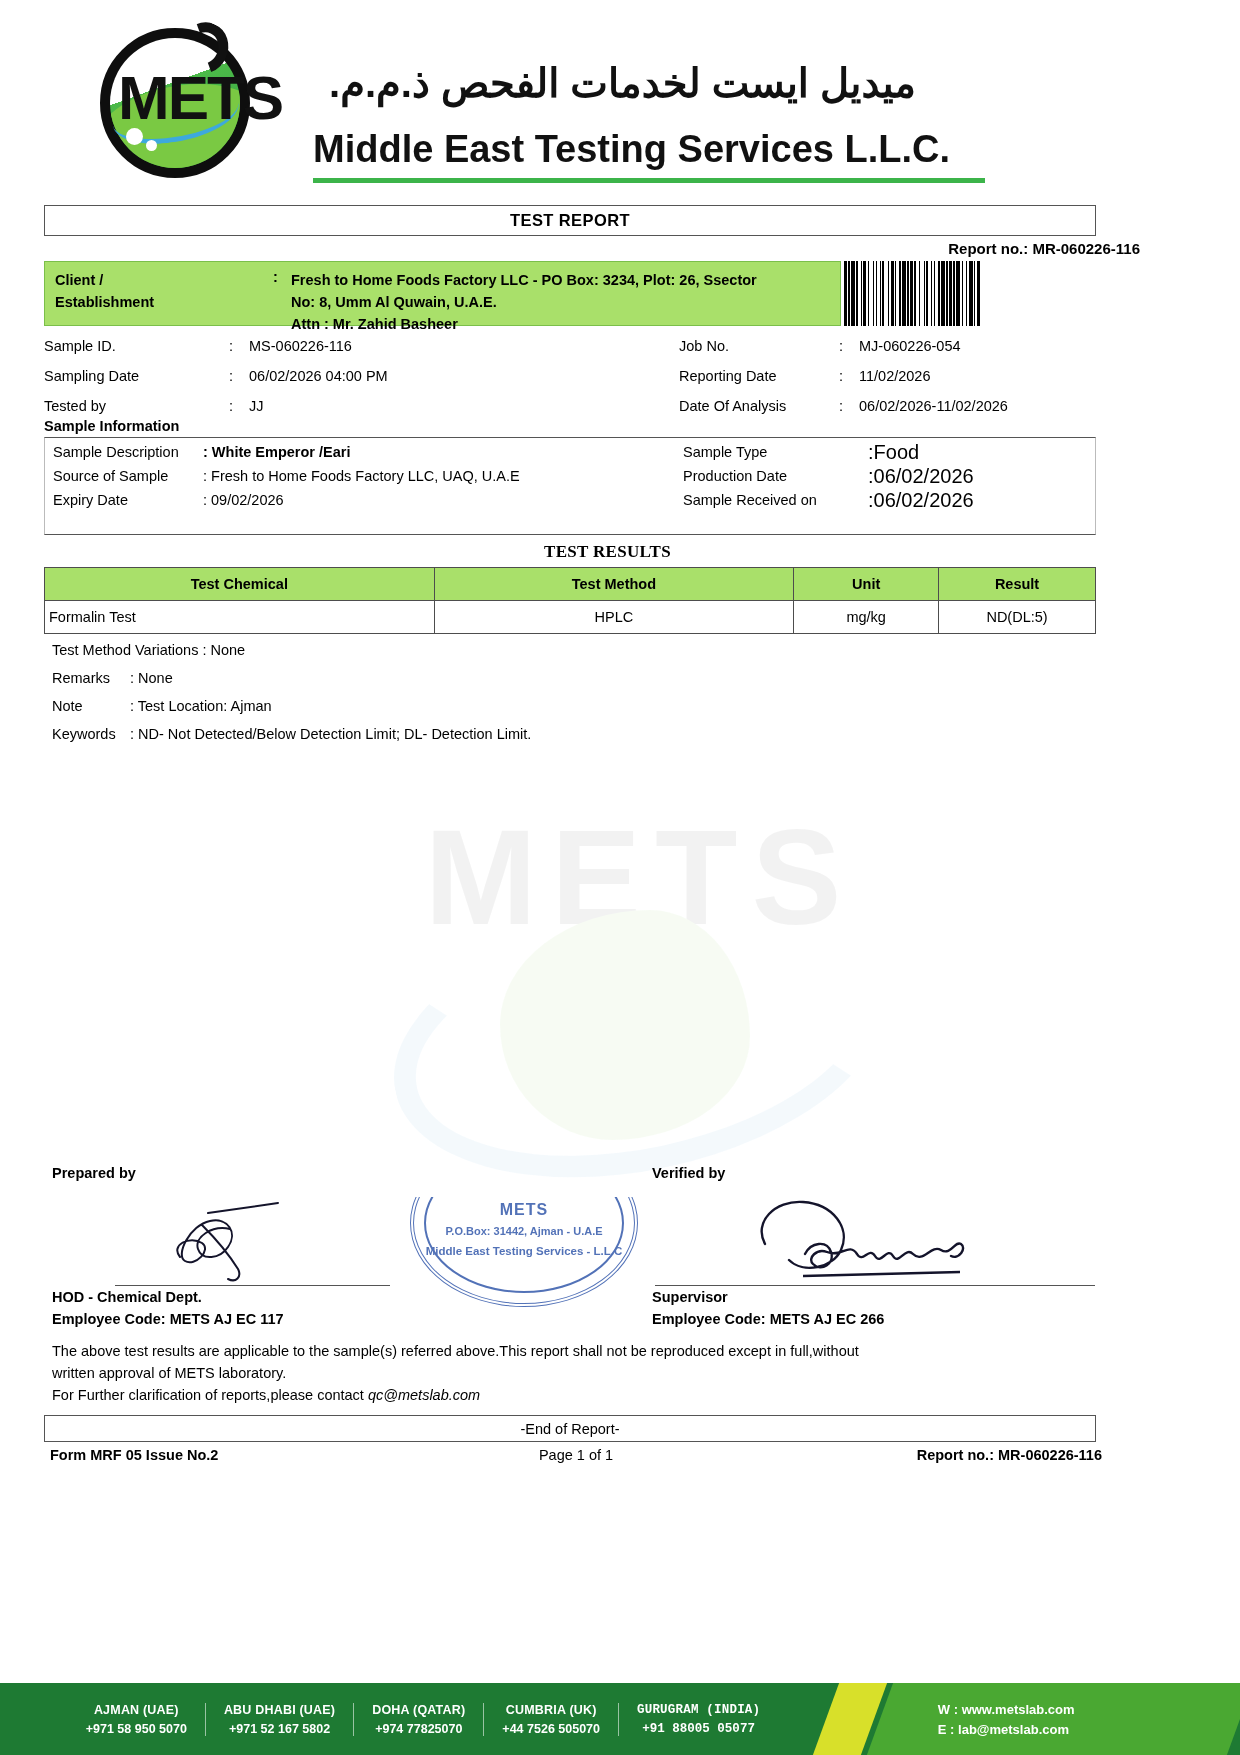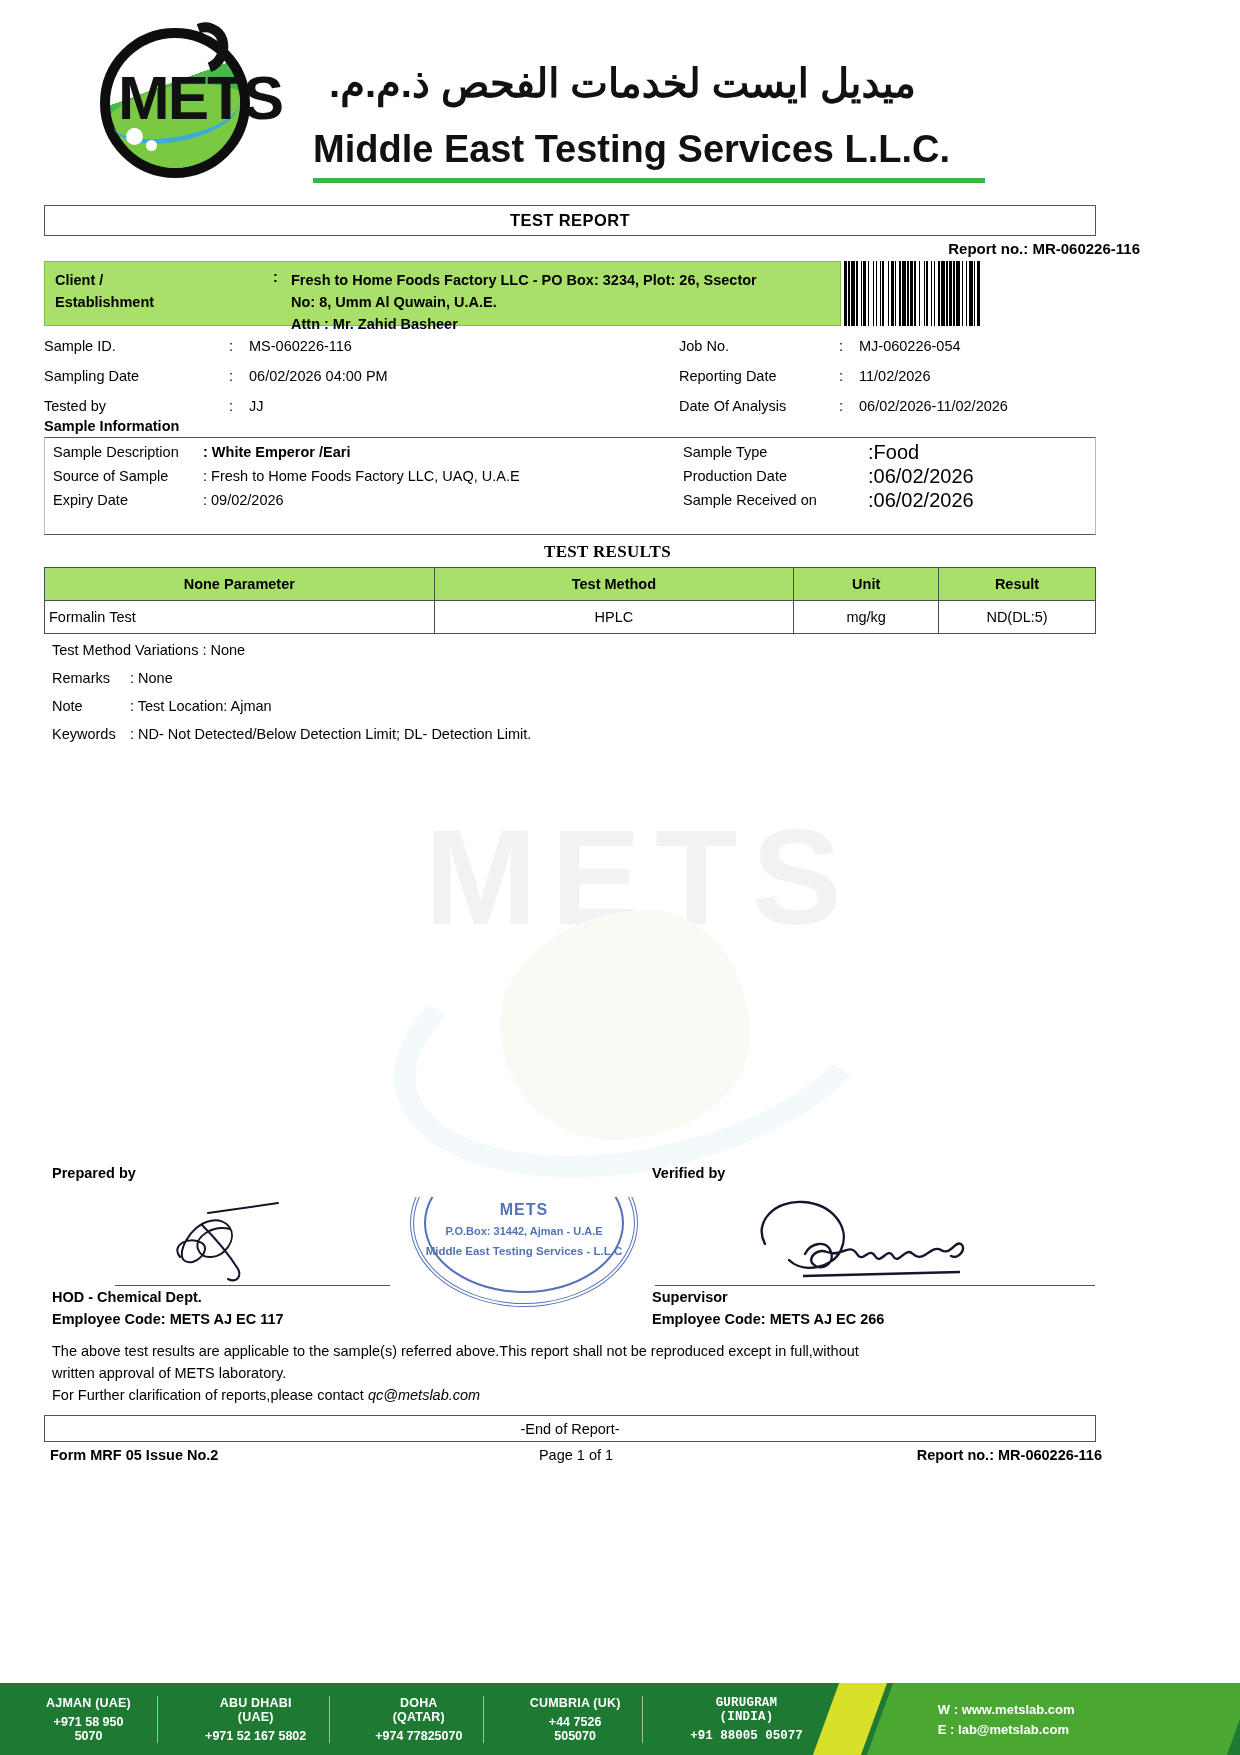--- a/index.html
+++ b/index.html
@@ -235,21 +235,21 @@
   .foot-mid{ flex:1; text-align:center; }
   .foot-right{ width:360px; text-align:right; font-weight:bold; }
 
   
   .bottombar{
     position:absolute; left:0; bottom:0; width:1240px; height:72px; z-index:4;
     background:#1e7a33; display:flex; align-items:center; overflow:hidden;
   }
   .bb-left{
     flex:1; display:flex; align-items:center; justify-content:center;
-    padding-left:20px; height:100%;gap:24px;
+    padding-left:20px; height:100%;
   }
   .bb-item{
     padding:0 18px; text-align:center; color:#fff;
     border-right:1px solid rgba(255,255,255,.55);
   }
   .bb-item:last-child{ border-right:none;font-family:Liberation Mono, monospace; }
   .bb-city{ font-size:12.5px; font-weight:bold; letter-spacing:.2px; }
   .bb-phone{ font-size:12.5px; font-weight:bold; margin-top:5px; }
   .bb-slash{
     width:48px; height:100%; background:#d8e02a; transform:skewX(-20deg);
@@ -432,21 +432,21 @@
       <div class="siL2">Sample Received on</div>
       <div class="siV2">:06/02/2026</div>
     </div>
   </div>
 
   <div class="tr-title">TEST RESULTS</div>
 
   <table class="results">
     <thead>
       <tr>
-        <th class="col1">None Parameter</th>
+        <th class="col1">Test Chemical</th>
         <th class="col2">Test Method</th>
         <th class="col3">Unit</th>
         <th class="col4">Result</th>
       </tr>
     </thead>
     <tbody>
       <tr>
         <td class="param">Formalin Test</td>
         <td class="center">HPLC</td>
         <td class="center">mg/kg</td>

